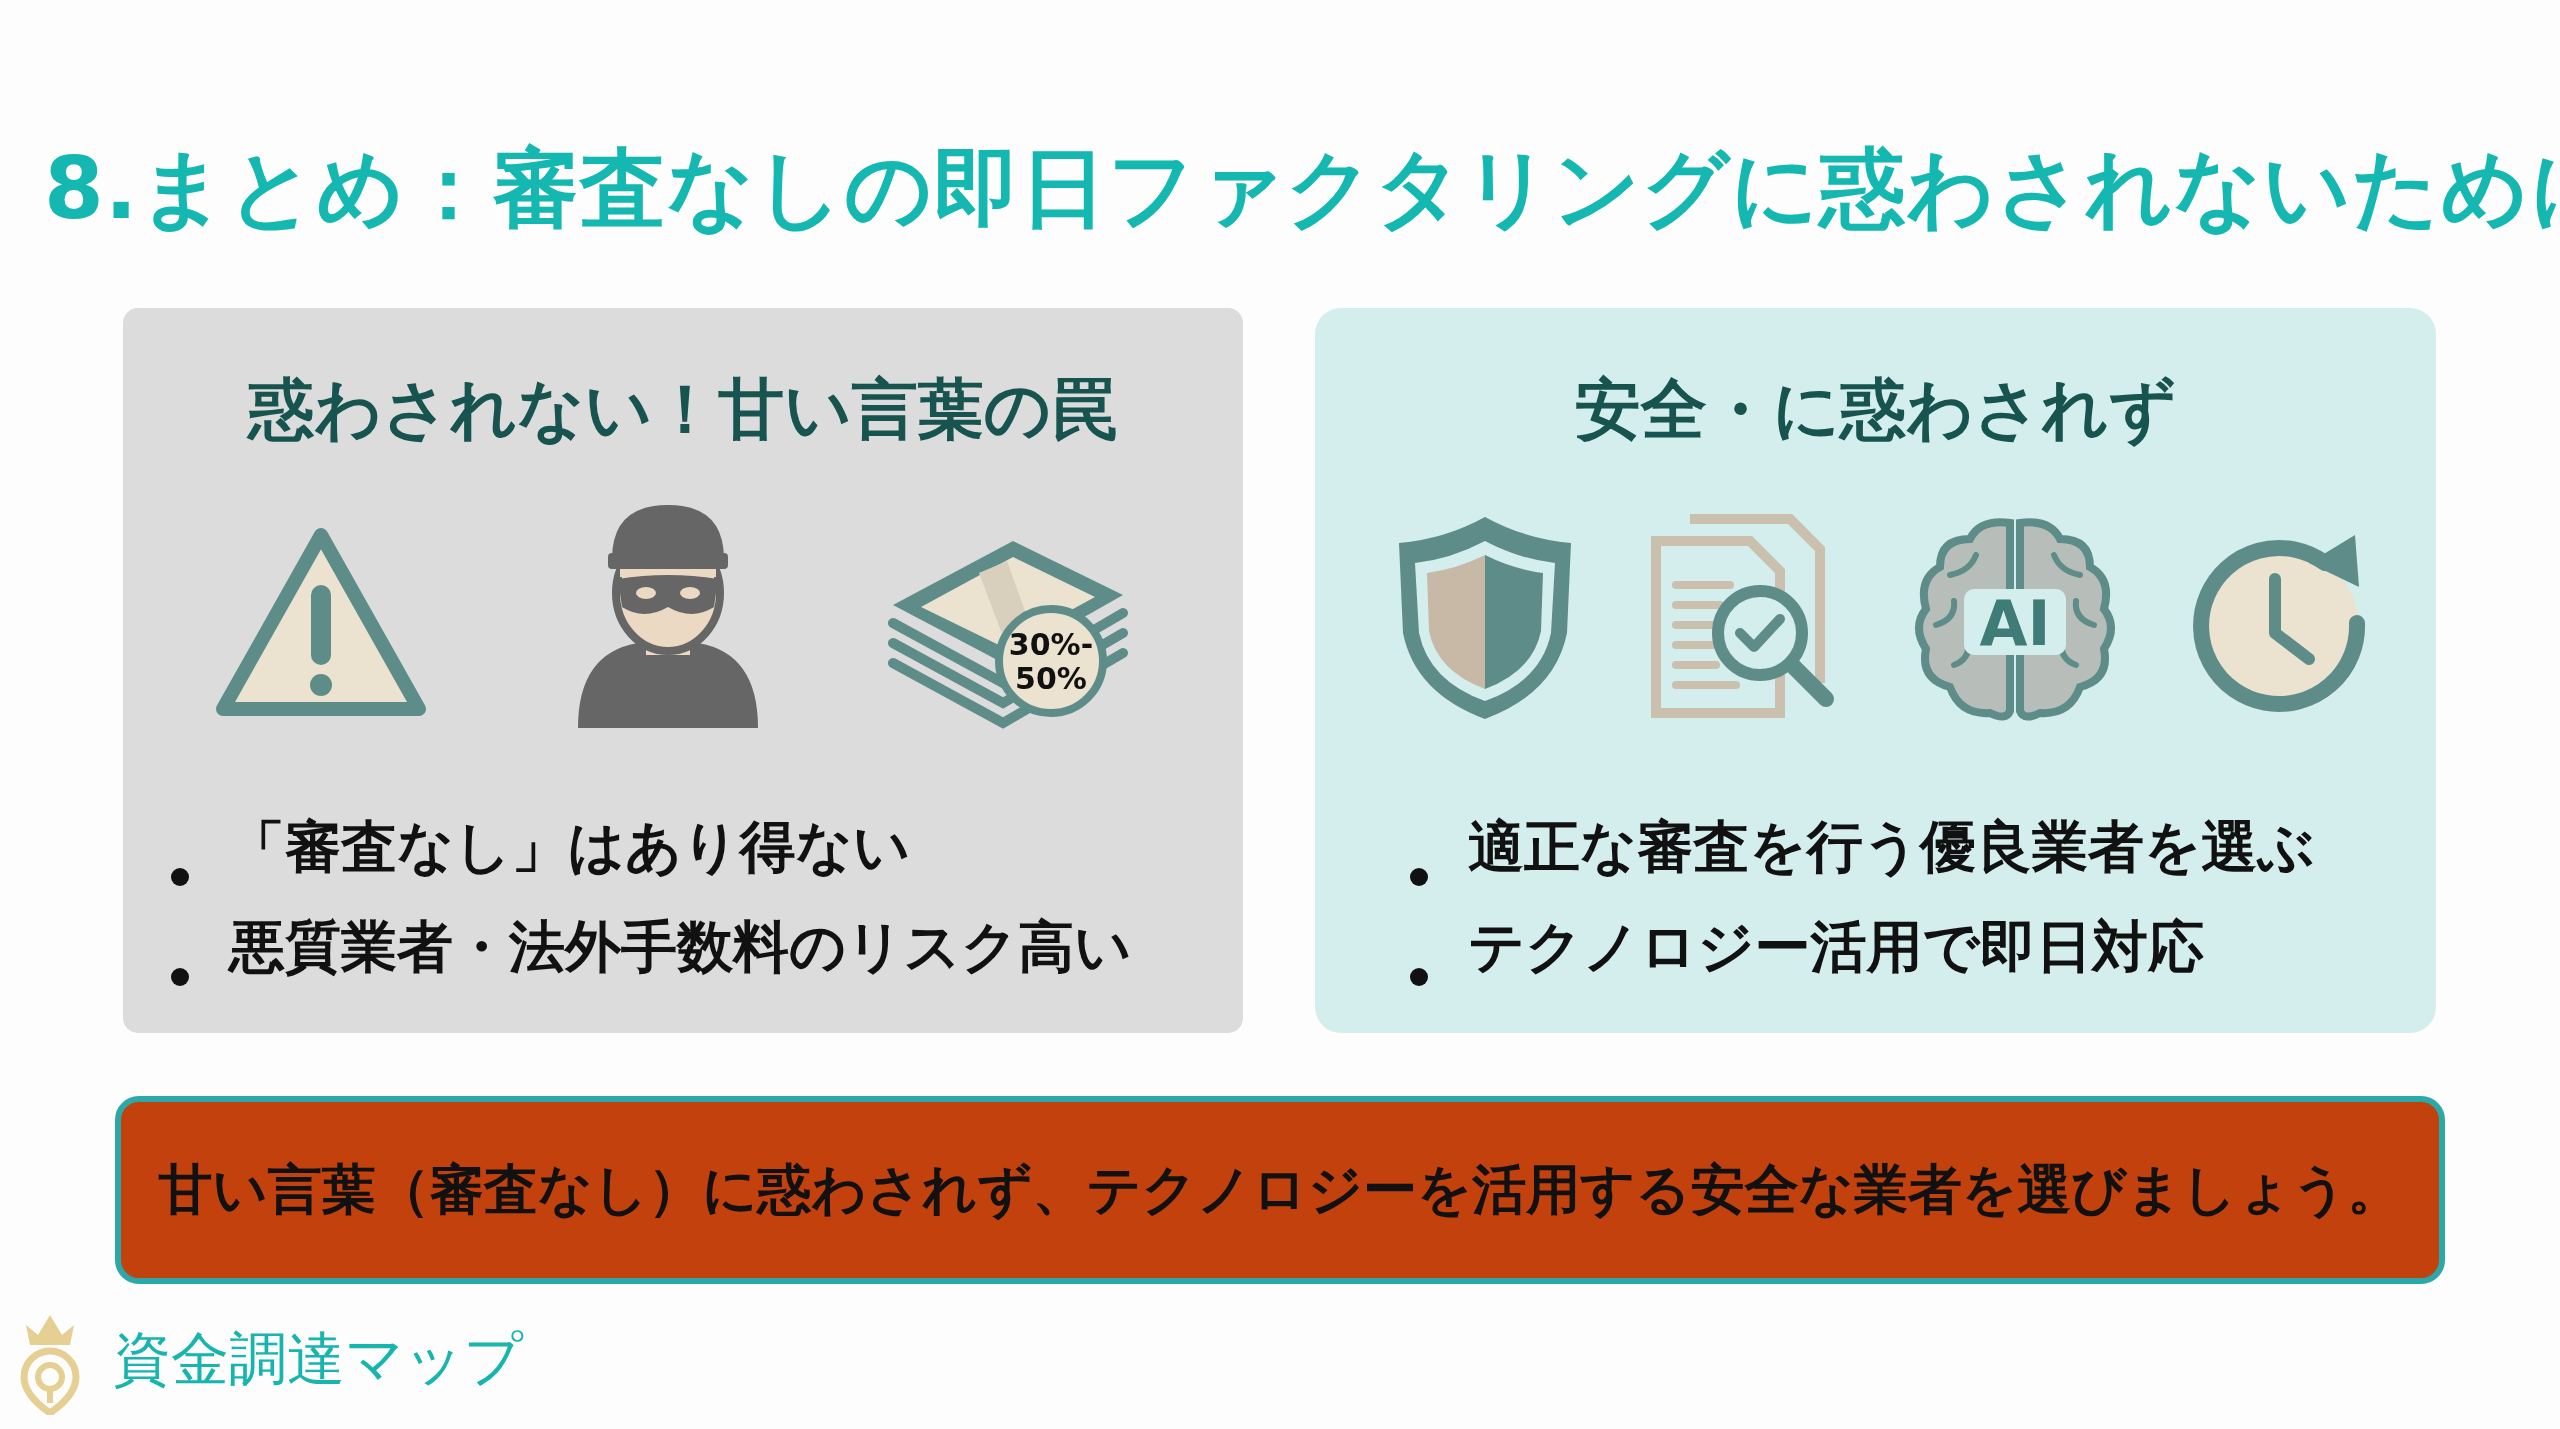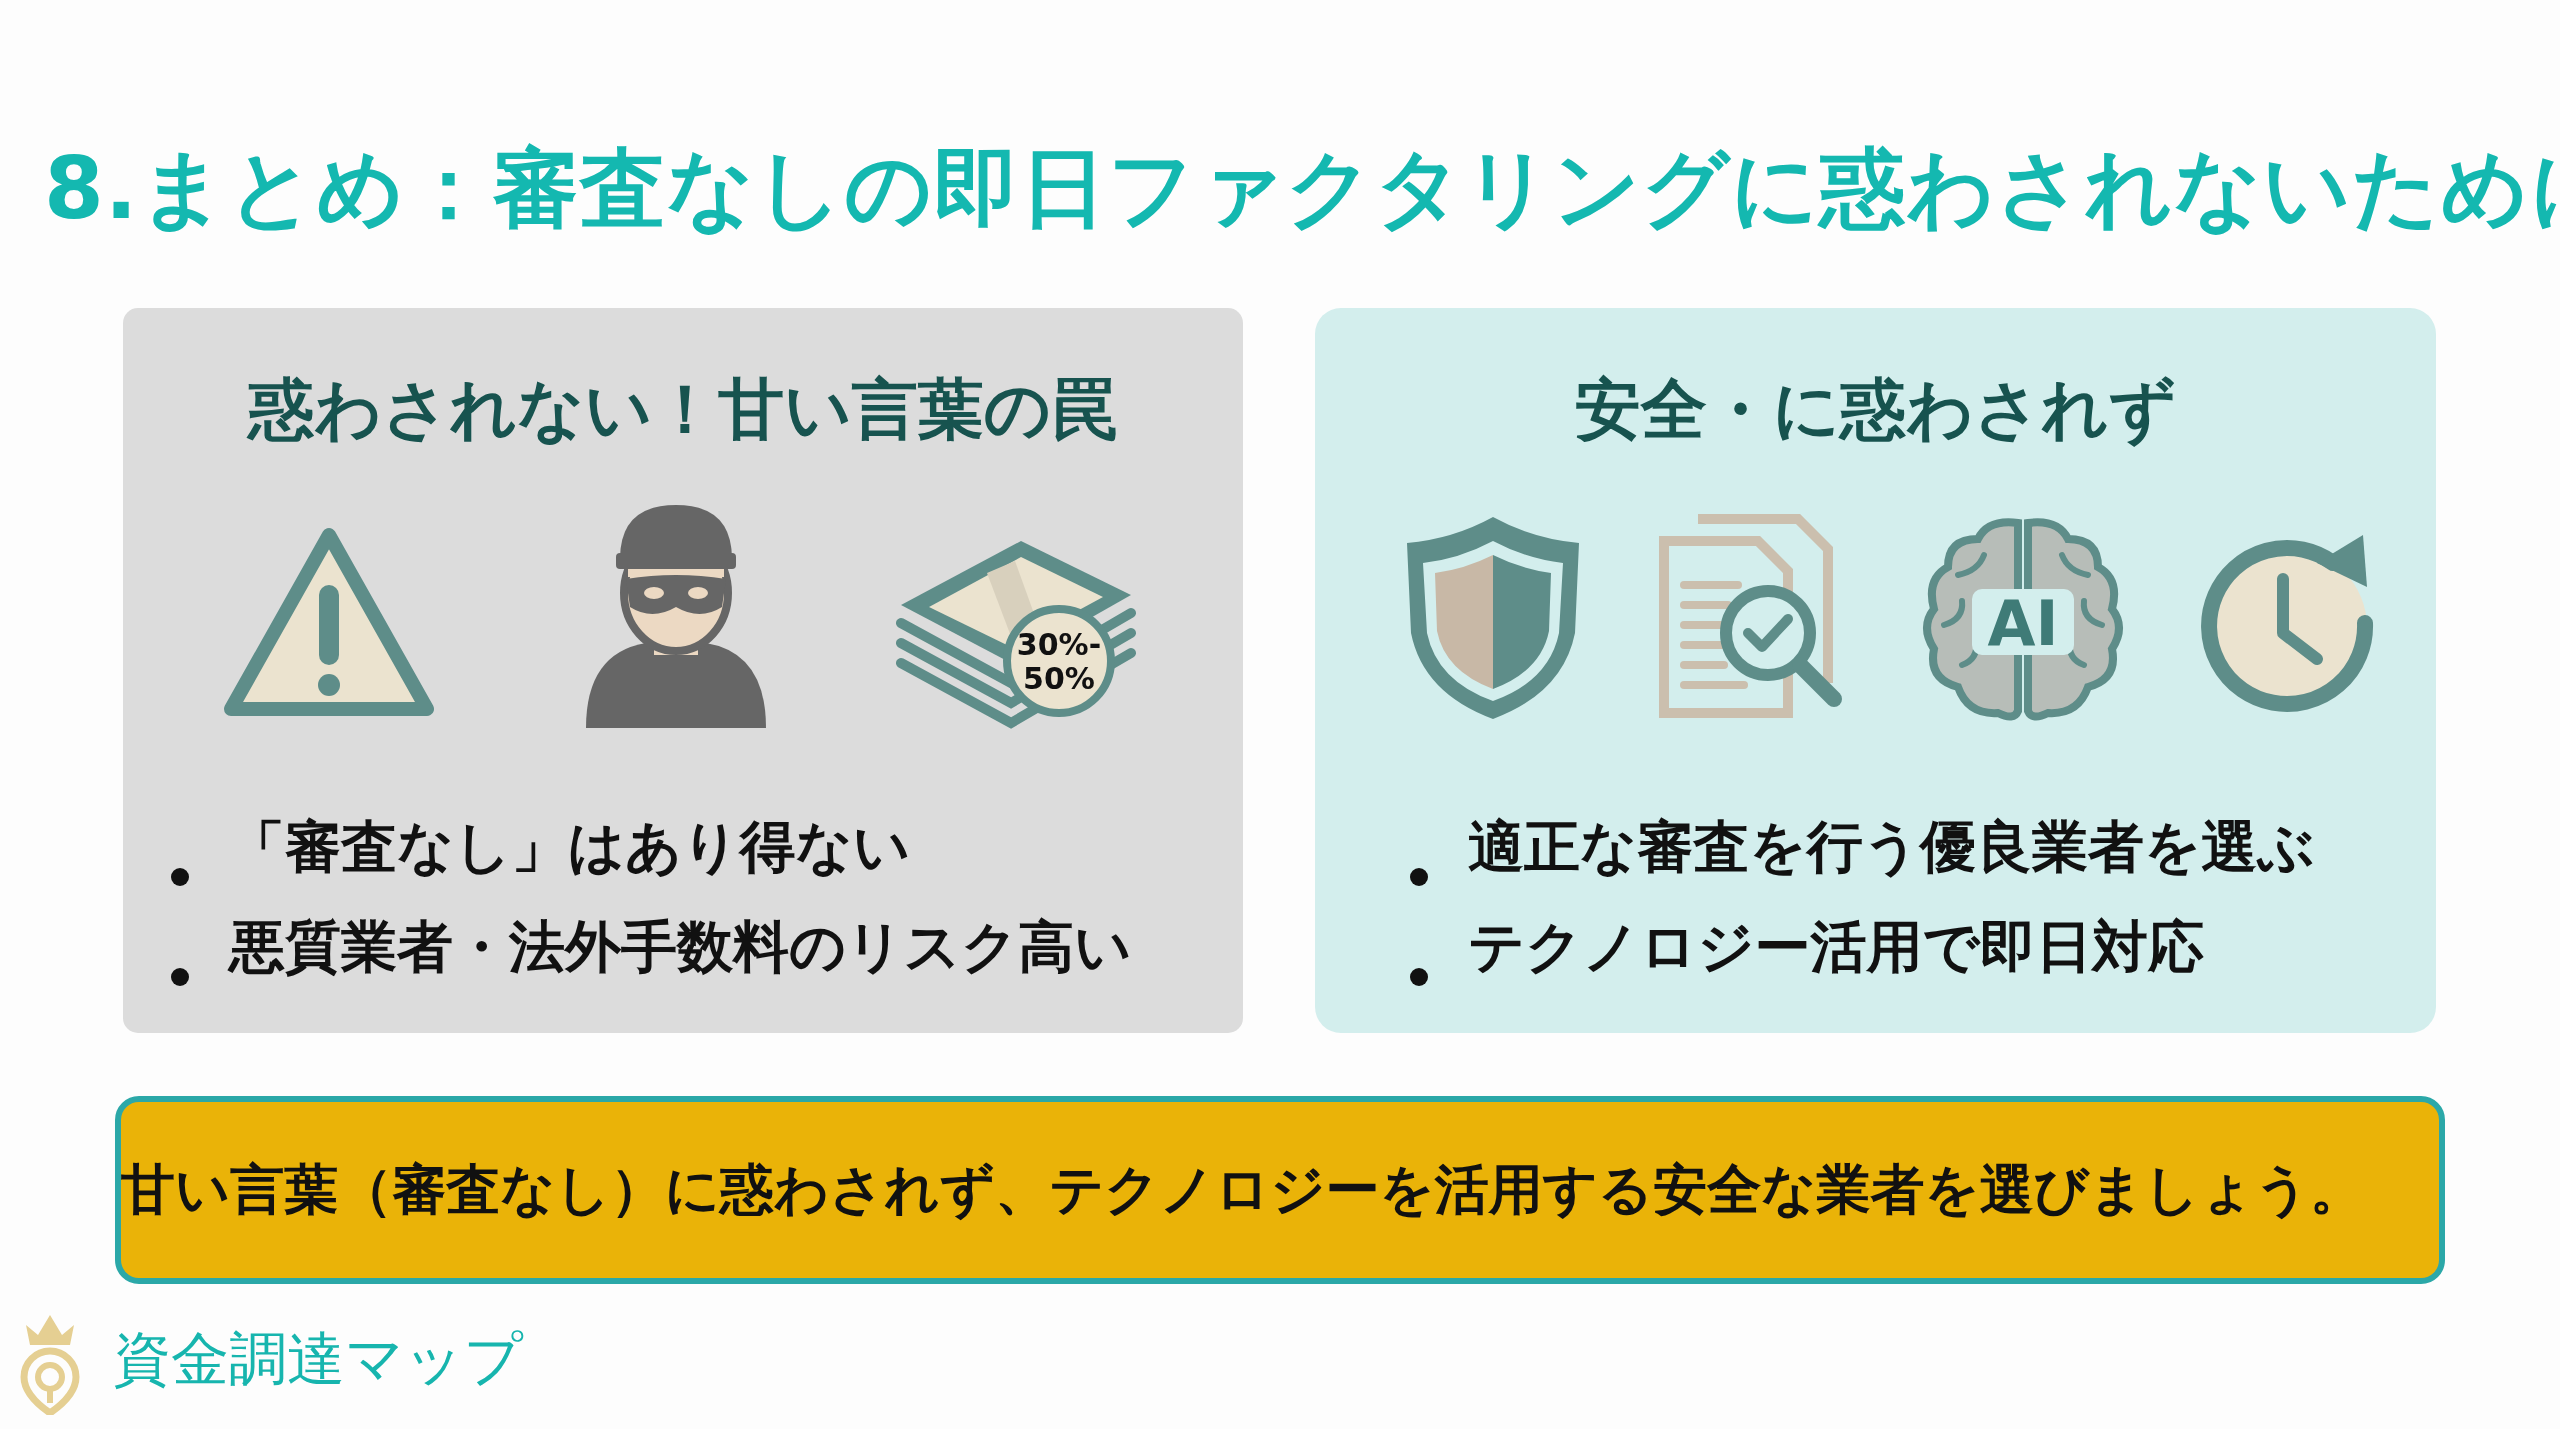--- a/index.html
+++ b/index.html
@@ -17,36 +17,36 @@
   .panel {
     position: absolute; top: 308px; height: 725px; border-radius: 26px;
   }
   .panel.left { left: 123px; width: 1120px; background: #dcdcdc; border-radius: 15px; }
   .panel.right { left: 1315px; width: 1121px; background: #d3eeed; }
   .panel-heading {
     position: absolute; top: 62px; left: 0; right: 0; text-align: center;
     font-size: 66px; font-weight: bold; color: #17534f; white-space: nowrap;
     line-height: 80px;
   }
-  .icons { position: absolute; top: 195px; left: 8px; right: 0; height: 240px; }
+  .icons { position: absolute; top: 195px; left: 0; right: 0; height: 240px; }
   .icon { position: absolute; }
   .bullets { position: absolute; left: 48px; top: 478px; right: 20px; }
   .panel.right .bullets { left: 95px; }
   .bullet {
     display: flex; align-items: flex-end; height: 100px;
     font-size: 56px; font-weight: bold; color: #111; white-space: nowrap;
   }
   .bullet .dot {
     width: 18px; height: 18px; border-radius: 50%; background: #111;
     margin-right: 40px; flex: none;
   }
   .summary {
     position: absolute; left: 115px; top: 1096px; width: 2318px; height: 176px;
-    border: 6px solid #2ba8a8; border-radius: 24px; background: #eab308;
-    display: flex; align-items: center; 
+    border: 6px solid #2ba8a8; border-radius: 24px; background: #c2410c;
+    display: flex; align-items: center; justify-content: center;
   }
   .summary span {
     font-size: 54px; font-weight: bold; color: #111; white-space: nowrap;
   }
   .logo { position: absolute; left: 18px; top: 1300px; height: 120px; display: flex; align-items: center; }
   .logo-text { font-size: 58px; color: #17b5ae; margin-left: 31px; white-space: nowrap; }
   .badge-text { font-family: "DejaVu Sans", sans-serif; font-weight: bold; }
 </style>
 </head>
 <body>

